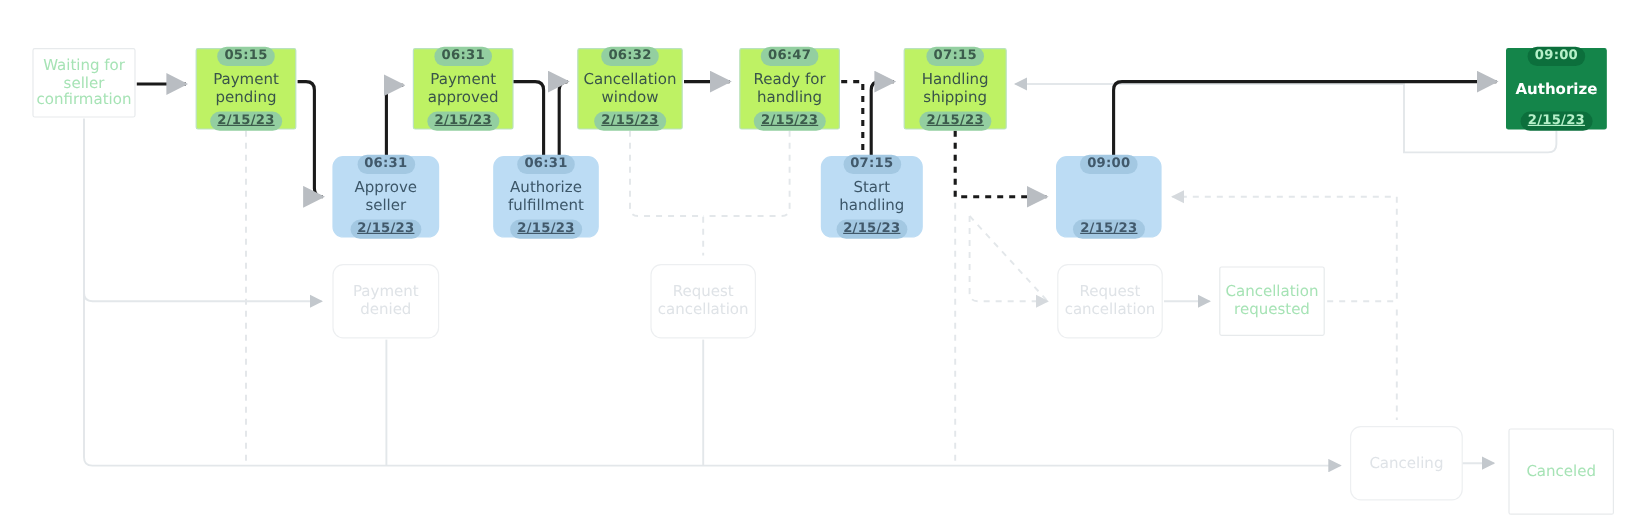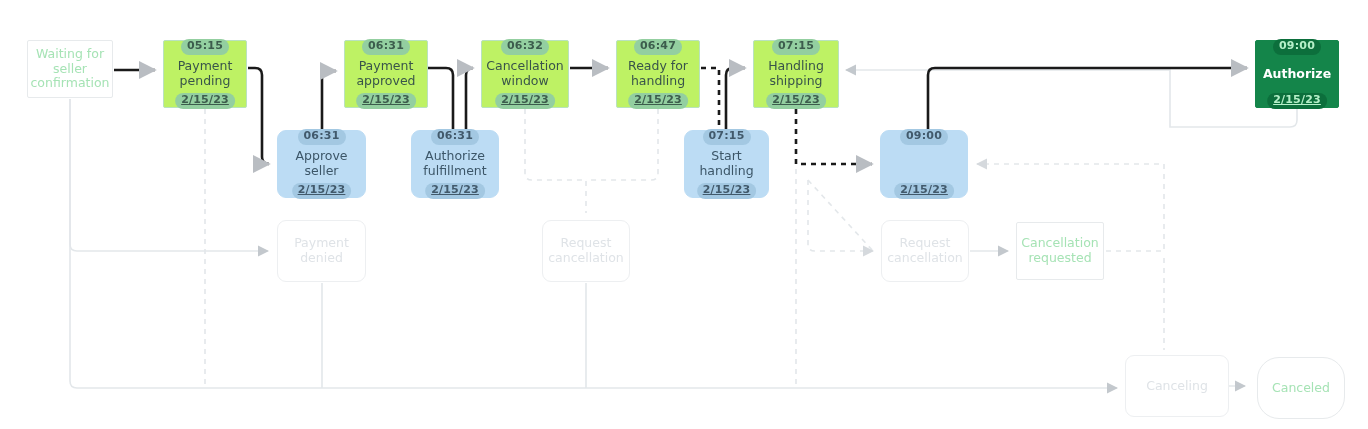--- a/index.html
+++ b/index.html
@@ -248,19 +248,19 @@
     </div>
     <div class="node ghost-state" style="left: 1016px; top: 202px; width: 88px; height: 58px;">
       <span class="label">Cancellation
 requested</span>
     </div>
     <div class="node final" style="left: 1255px; top: 20px; width: 84px; height: 68px;">
       <span class="badge top">09:00</span>
       <span class="label">Authorize</span>
       <span class="badge bottom">2/15/23</span>
     </div>
-    <div class="node ghost-trans" style="left: 1125px; top: 335px; width: 104px; height: 62px;">
+    <div class="node ghost-trans" style="left: 1125px; top: 335px; width: 94px; height: 62px;">
       <span class="label">Canceling</span>
     </div>
-    <div class="node ghost-state" style="left: 1257px; top: 337px; width: 88px; height: 62px; border-radius: 22px;">
+    <div class="node ghost-state" style="left: 1257px; top: 337px; width: 88px; height: 72px;">
       <span class="label">Canceled</span>
     </div>
   </div>
 
 </body></html>

